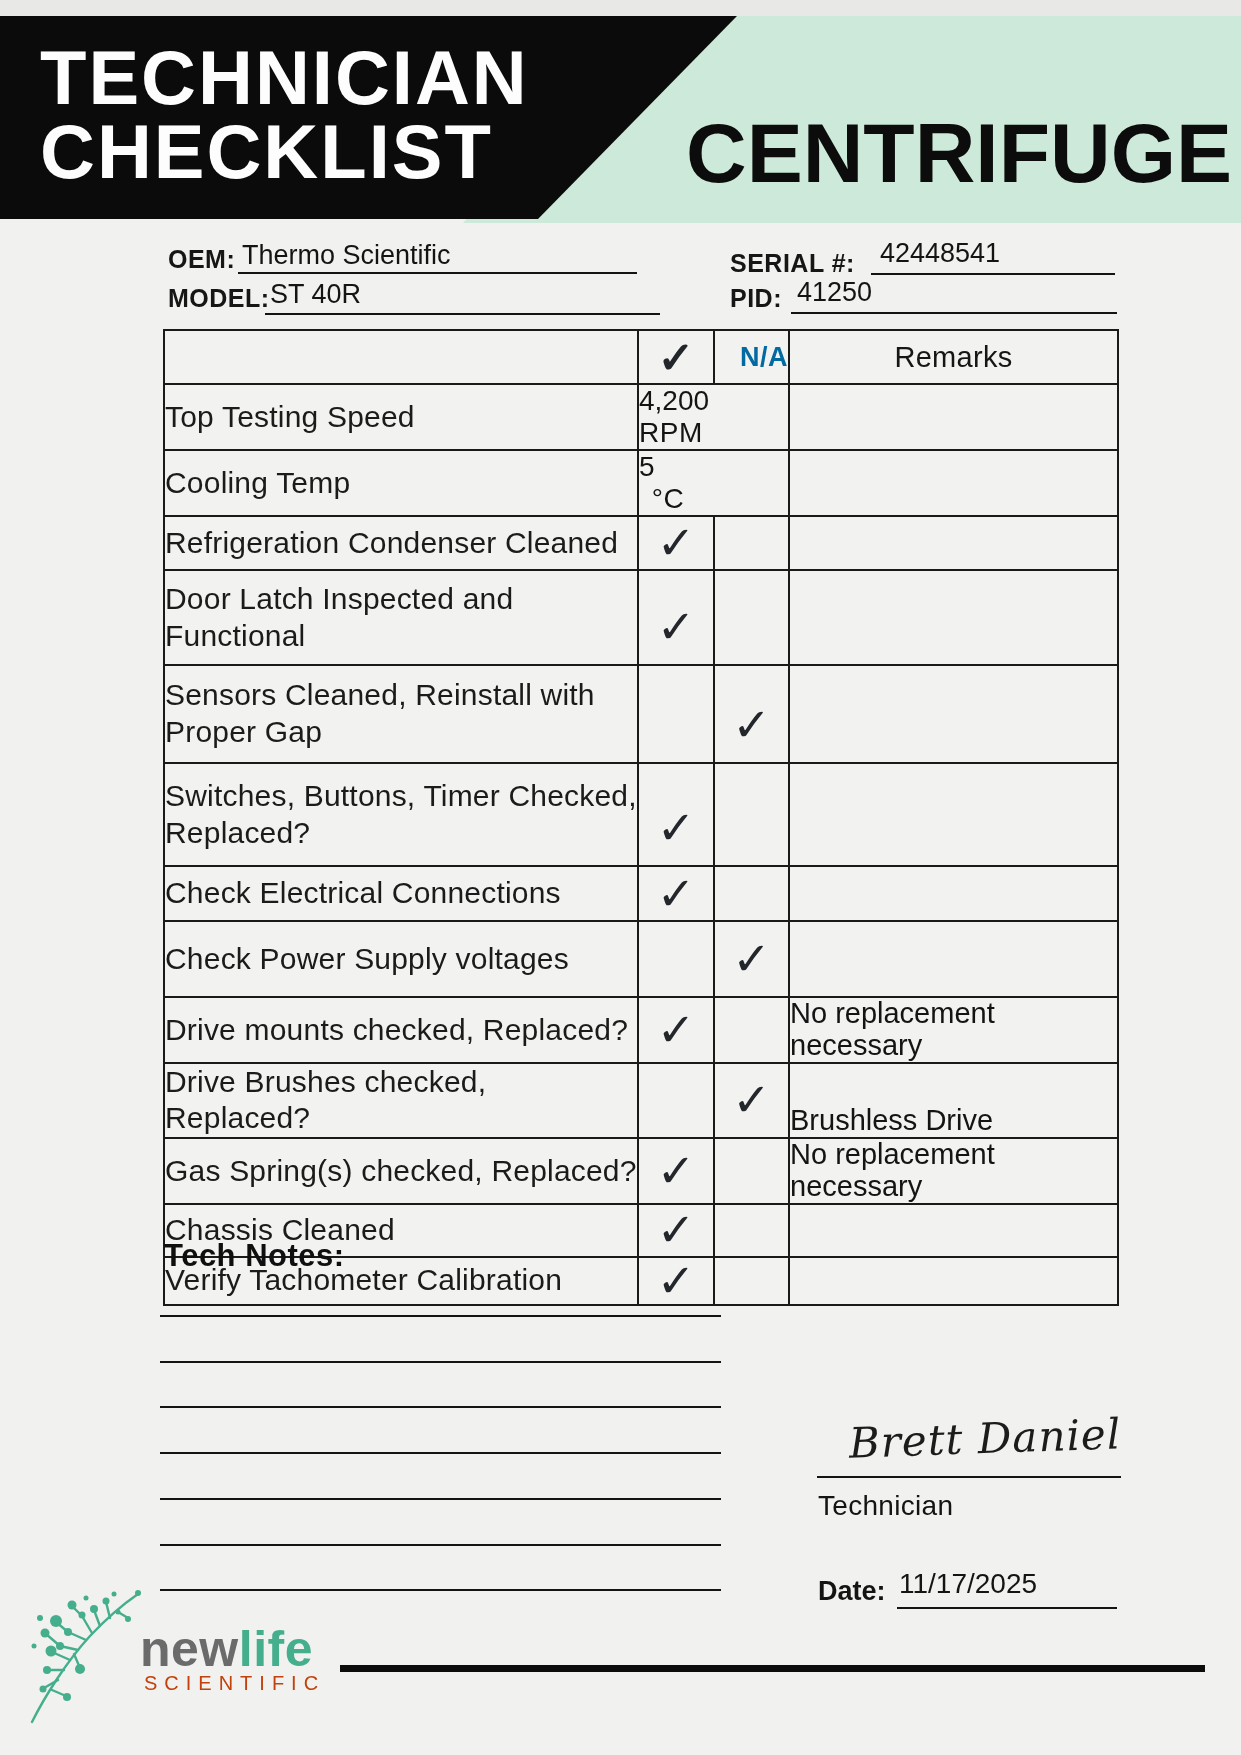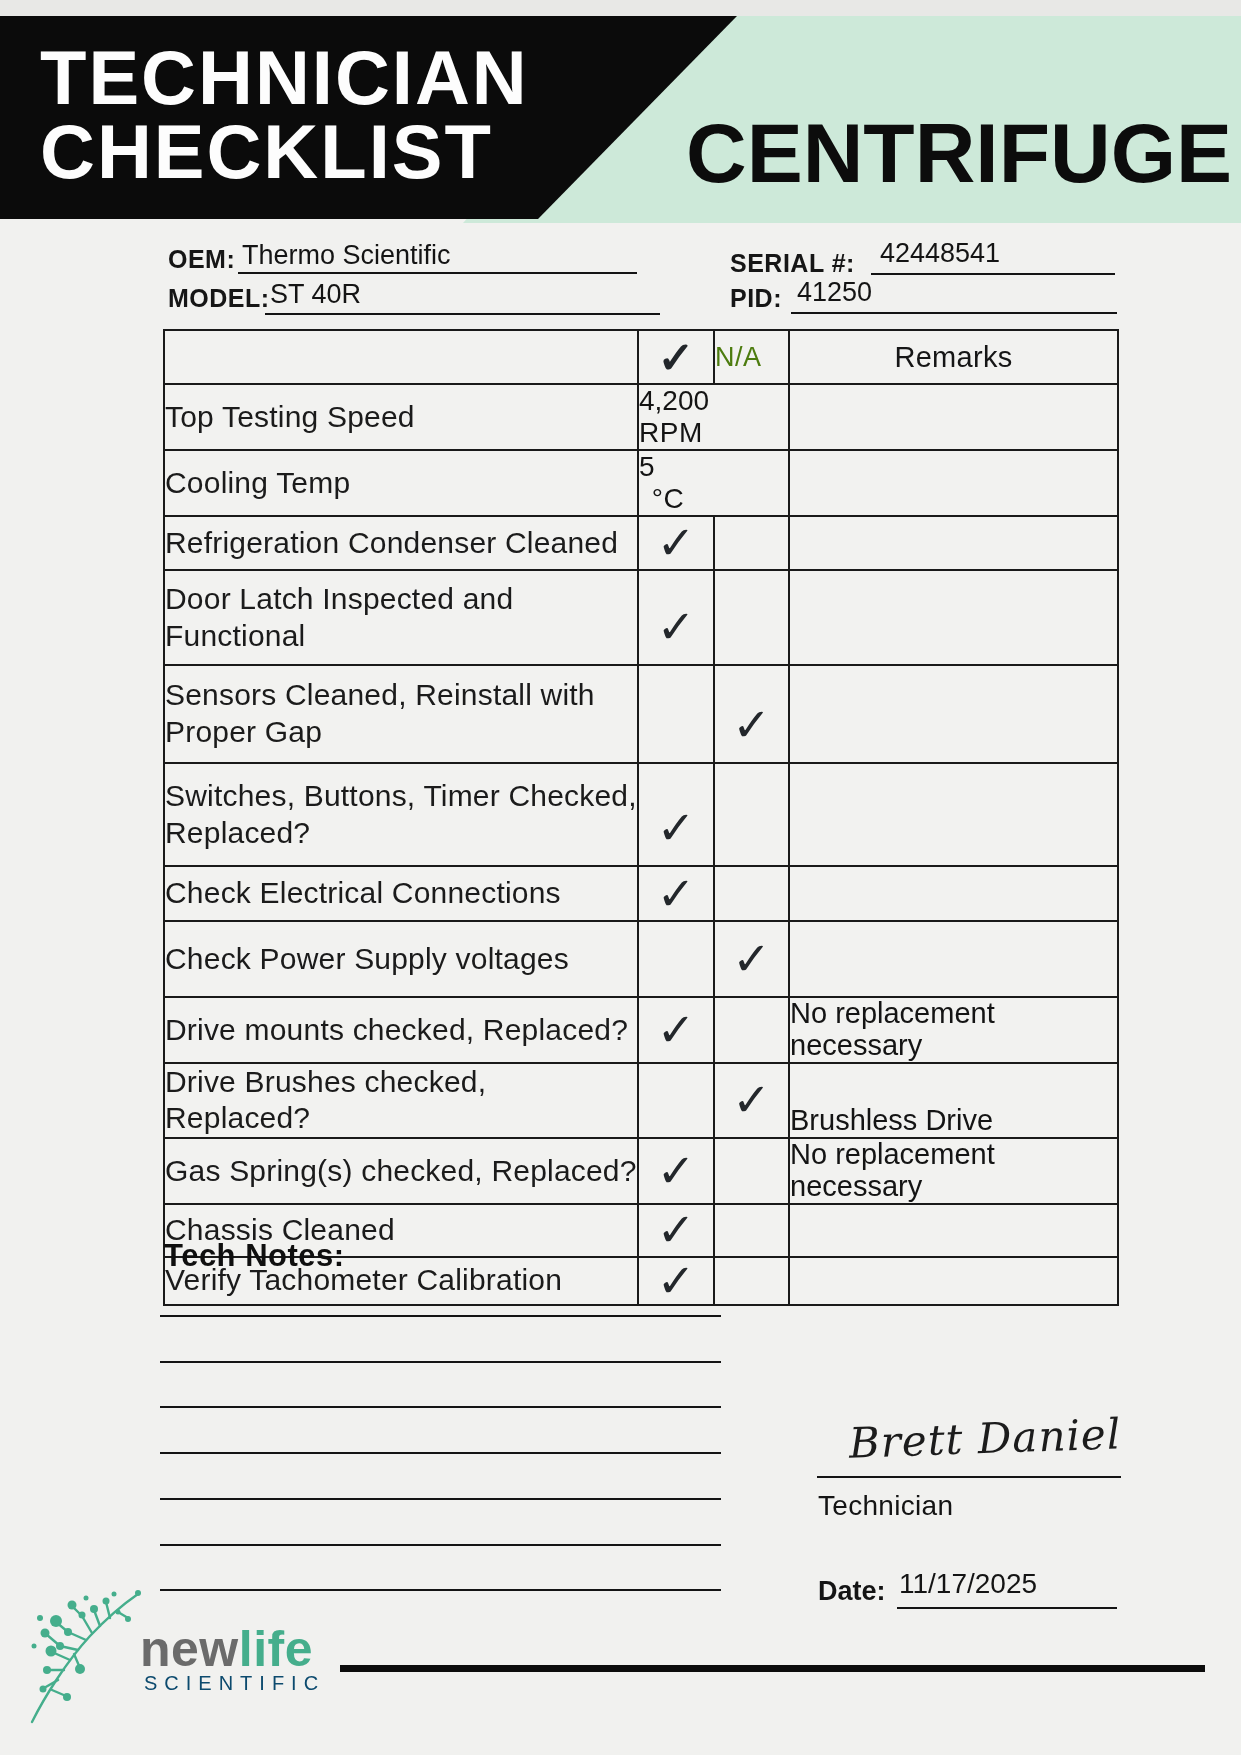--- a/index.html
+++ b/index.html
@@ -46,21 +46,21 @@
     border-collapse:collapse;table-layout:fixed;
     background:#f2f2f0;
   }
   table.checklist th, table.checklist td{
     border:2px solid #1a1a1a;
     padding:0;margin:0;
   }
   col.c1{width:474px;} col.c2{width:76px;} col.c3{width:75px;} col.c4{width:329px;}
   th.h-empty{background:#f2f2f0;}
   th.h-check{font-size:44px;font-weight:700;color:#22262a;text-align:center;vertical-align:middle;}
-  th.h-na{font-size:27px;font-weight:400;color:#4d7c0f;text-align:left;vertical-align:middle;letter-spacing:.5px;}
+  th.h-na{font-size:27px;font-weight:700;color:#0369a1;text-align:right;vertical-align:middle;letter-spacing:.5px;}
   th.h-remarks{font-size:29px;font-weight:500;color:#161616;text-align:center;vertical-align:middle;letter-spacing:.3px;}
   td.c-label{
     font-size:30px;color:#1b1b1b;line-height:1.22;
     padding:6px 10px 6px 17px;vertical-align:middle;letter-spacing:.2px;
   }
   td.c-check{
     font-size:46px;font-weight:400;color:#23272b;
     text-align:center;vertical-align:middle;line-height:1;
     font-family:"DejaVu Sans", sans-serif;
   }
@@ -87,21 +87,21 @@
     text-align:center;white-space:nowrap;letter-spacing:1px;
   }
   .sig-line{position:absolute;left:817px;top:1460px;width:304px;height:2px;background:#141414;}
   .sig-role{position:absolute;left:818px;top:1474px;font-size:28px;font-weight:500;color:#141414;letter-spacing:.3px;}
   .date-label{position:absolute;left:818px;top:1560px;font-size:27px;font-weight:700;color:#141414;}
   .date-value{position:absolute;left:899px;top:1552px;font-size:28px;color:#141414;}
   .date-line{position:absolute;left:897px;top:1591px;width:220px;height:2px;background:#141414;}
   
   .leaf-icon{position:absolute;left:22px;top:1572px;}
   .brand{position:absolute;left:140px;top:1608px;font-size:50px;font-weight:700;letter-spacing:.5px;white-space:nowrap;line-height:1;}
-  .brand-sub{position:absolute;left:144px;top:1656px;font-size:20px;letter-spacing:7px;color:#0c4a6e;font-weight:400;white-space:nowrap;}
+  .brand-sub{position:absolute;left:144px;top:1656px;font-size:20px;letter-spacing:7px;color:#c2410c;font-weight:400;white-space:nowrap;}
   .footer-rule{position:absolute;left:340px;top:1649px;width:865px;height:7px;background:#0c0c0c;}
 </style>
 </head>
 <body>
 
 <div id="page">
 
   <div class="mint-banner" style="background: rgb(205, 233, 217);"></div>
   <div class="black-banner" style="background: rgb(11, 11, 11);"></div>
   <div class="title-line title-1">TECHNICIAN</div>

